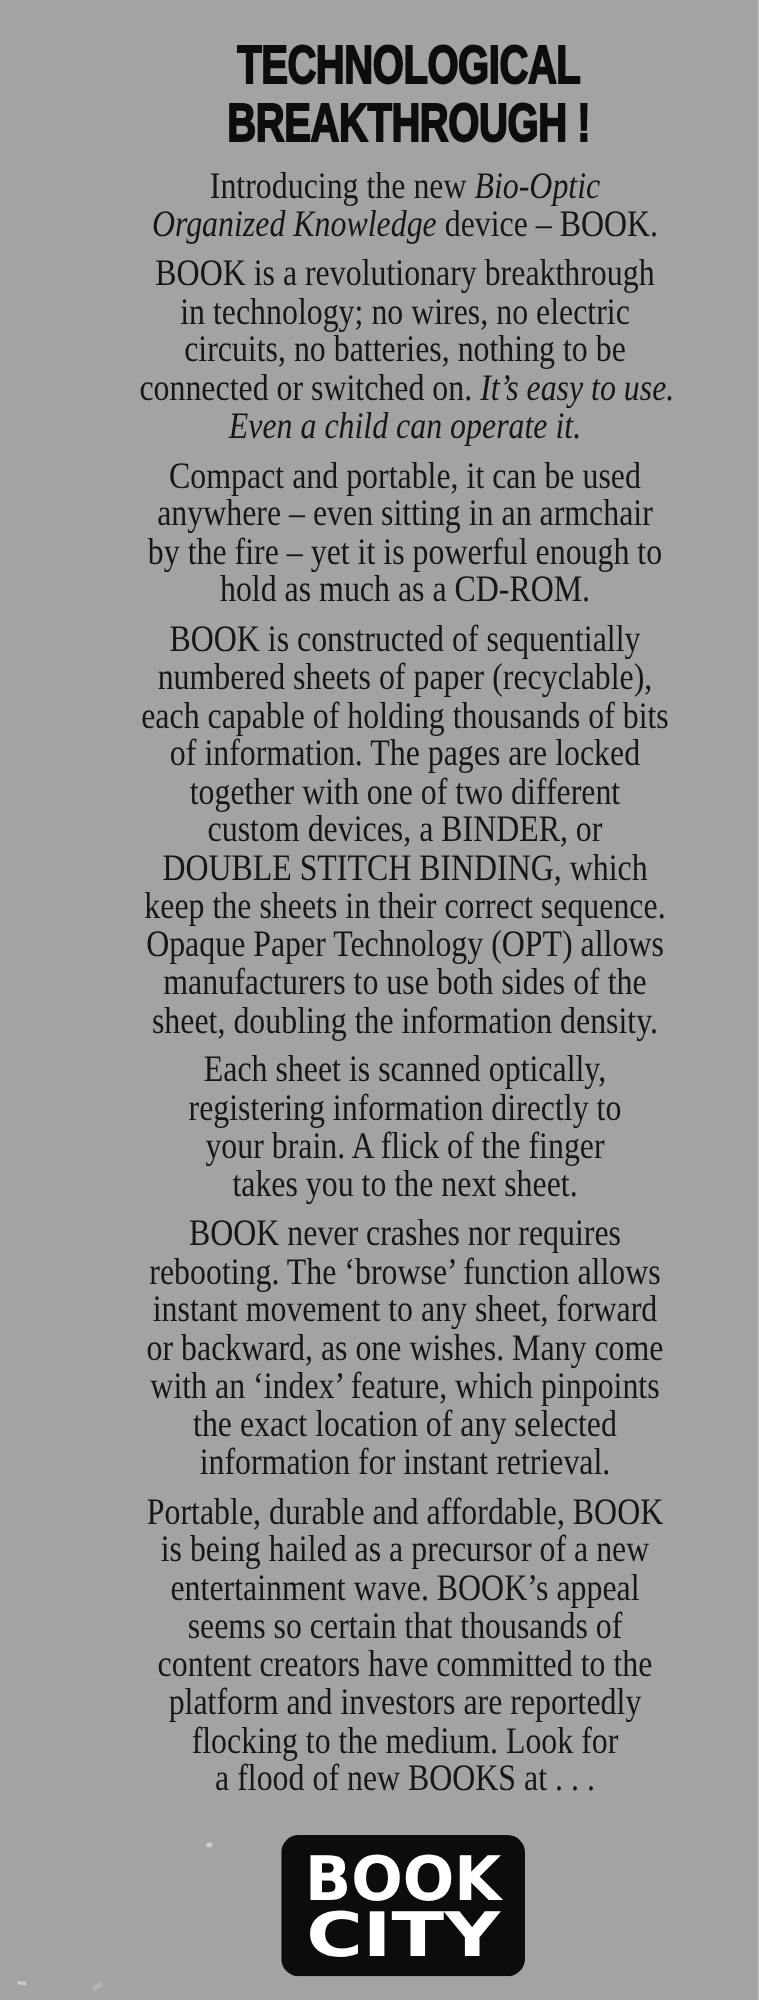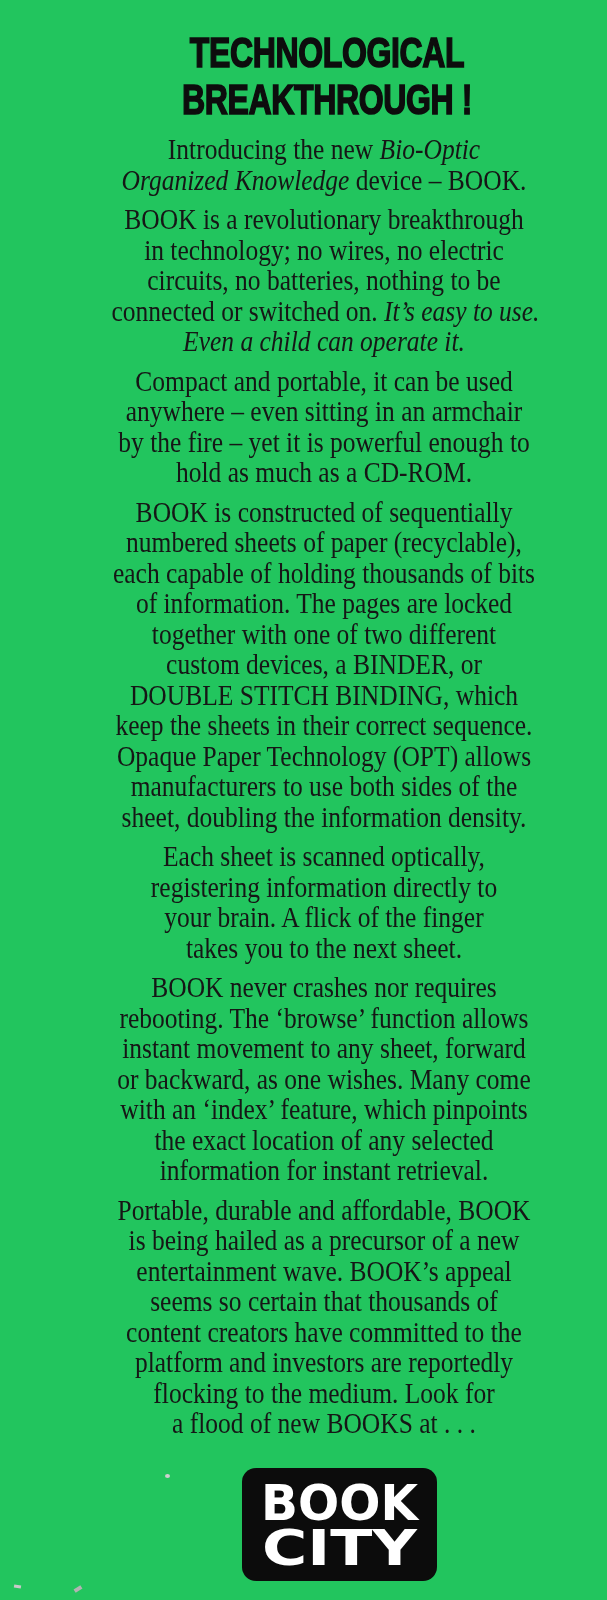--- a/index.html
+++ b/index.html
@@ -1,18 +1,18 @@
 <!DOCTYPE html>
 <html><head>
 <meta charset="utf-8">
 <style>
   html,body { margin:0; padding:0; background:#e8e8e8; }
   .page {
     position:relative; width:607px; height:1600px; margin:0 auto;
-    background:#22c55e; overflow:hidden;
+    background:#a3a3a3; overflow:hidden;
     font-family:"Liberation Serif", serif; color:#161616;text-decoration:underline;
   }
   .headline {
     position:absolute; top:29px; left:47px; width:560px;
     text-align:center;
     font-family:"Liberation Sans", sans-serif;
     font-weight:700; font-size:43px; line-height:47px;
     color:#0d0d0d;
     -webkit-text-stroke:1.6px #0d0d0d;
     letter-spacing:-0.5px;
@@ -22,21 +22,21 @@
   .article {
     position:absolute; top:134px; left:74px; width:500px;
     text-align:center;
     font-size:30px; line-height:30.5px;
     transform:scaleX(0.85); transform-origin:250px 0;
   }
   .para { margin:0; }
   .para + .para { margin-top:9px; }
   .line { white-space:nowrap; }
   .italic { font-style:italic; }
-  .logo-wrap { position:absolute; left:225px; top:1468px; width:195px; height:112px;margin-left:17px; }
+  .logo-wrap { position:absolute; left:225px; top:1468px; width:195px; height:112px; }
   .speck { position:absolute; }
   #speck-1 { left:14px;  top:1585px; width:7px; height:3px; background:#c9c9c9; transform:rotate(8deg); }
   #speck-2 { left:74px;  top:1587px; width:8px; height:4px; background:#b3b3b3; transform:rotate(-32deg); }
   #speck-3 { left:165px; top:1474px; width:5px; height:4px; background:#cfcfcf; border-radius:50%; }
 </style>
 </head>
 <body>
 
 <div class="page">
 

